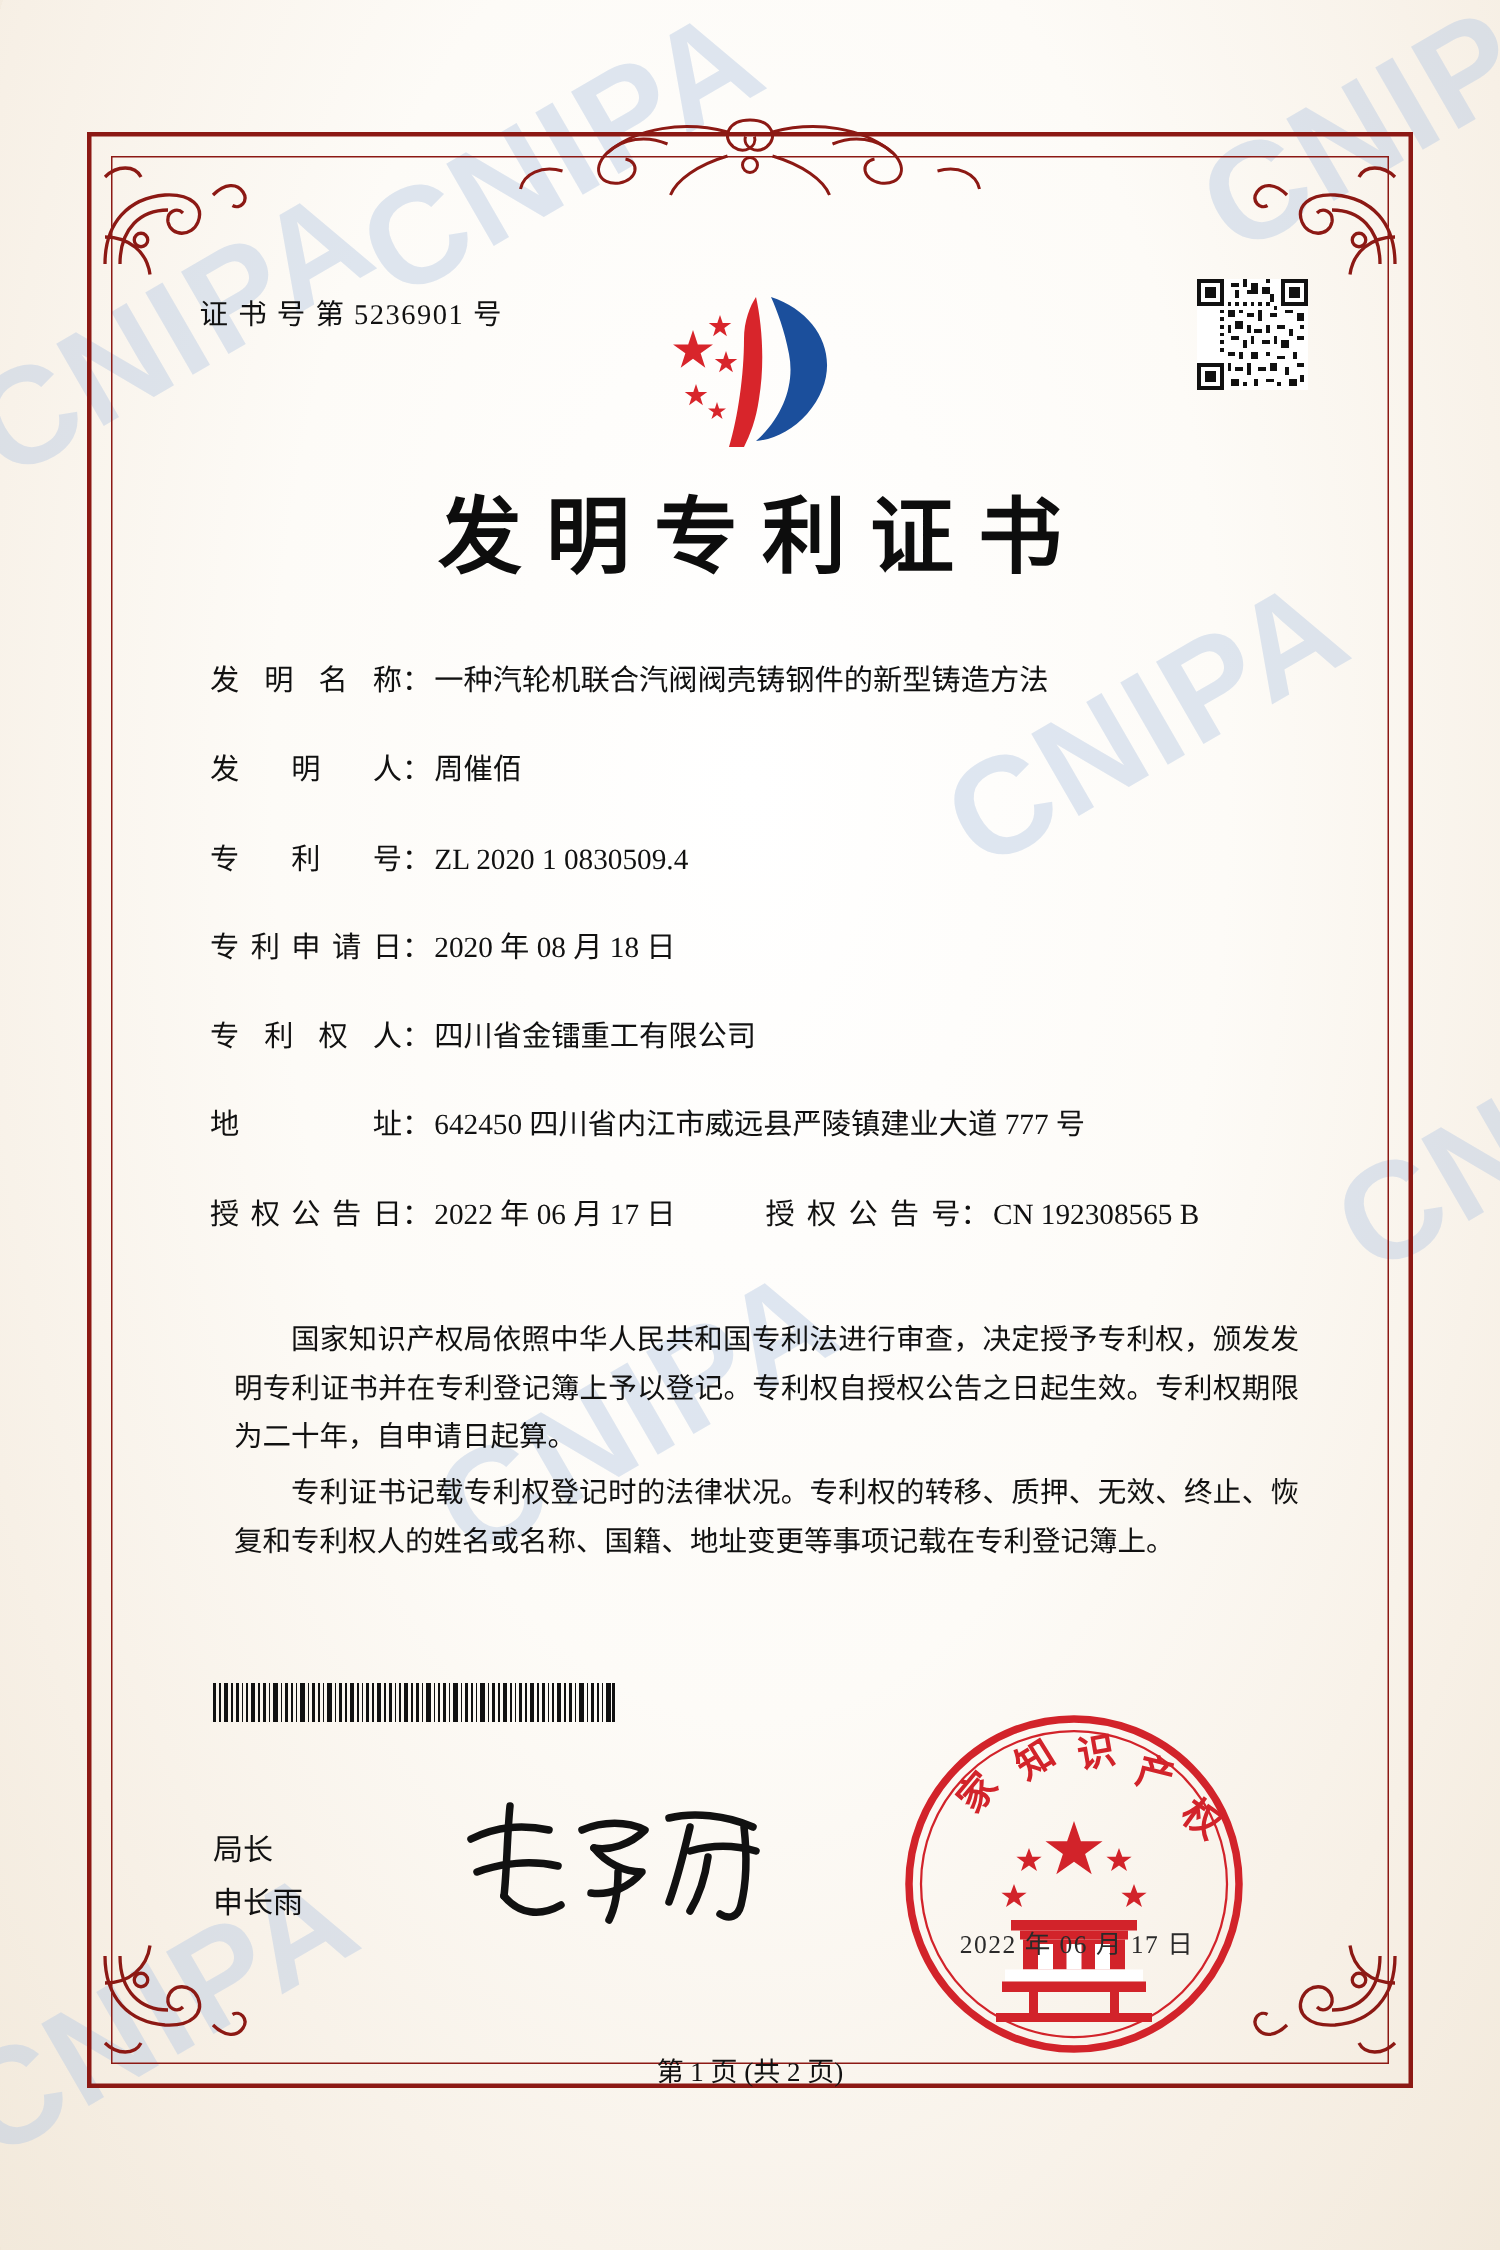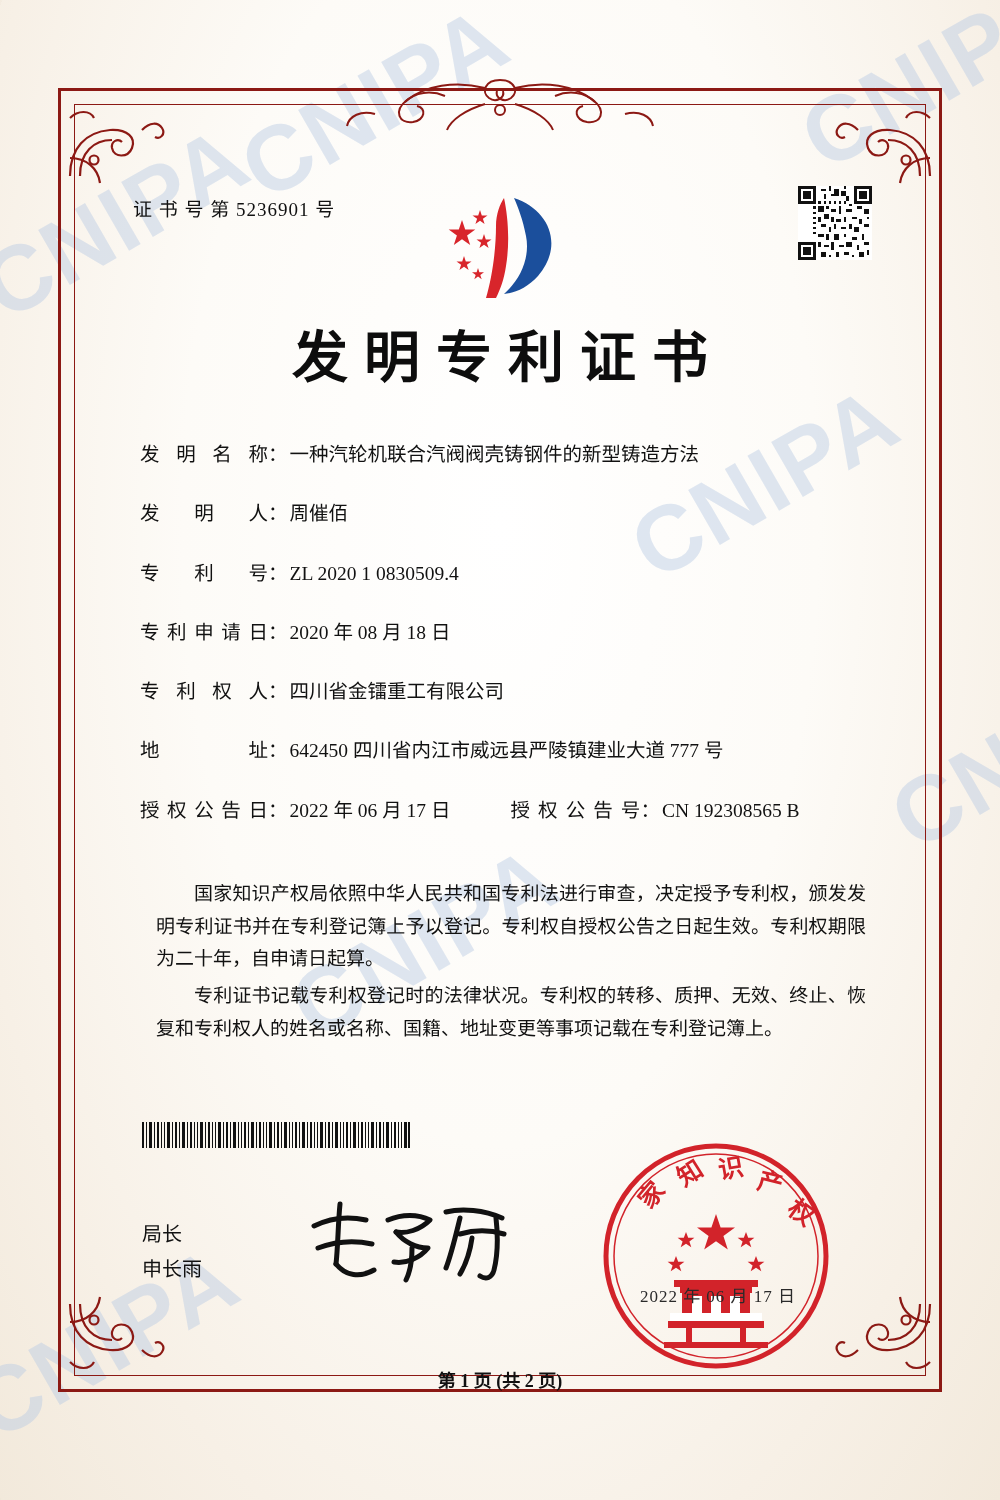--- a/index.html
+++ b/index.html
@@ -224,21 +224,20 @@
   }
 
   
   #page-num {
     position: absolute;
     left: 0; right: 0;
     top: 1366px;
     text-align: center;
     font-size: 18px;
     color: #111;
-    font-weight: bold;
   }
   #continued {
     position: absolute;
     left: 0; right: 0;
     top: 1432px;
     text-align: center;
     font-size: 18px;
     color: #111;
     letter-spacing: 1px;
   }

